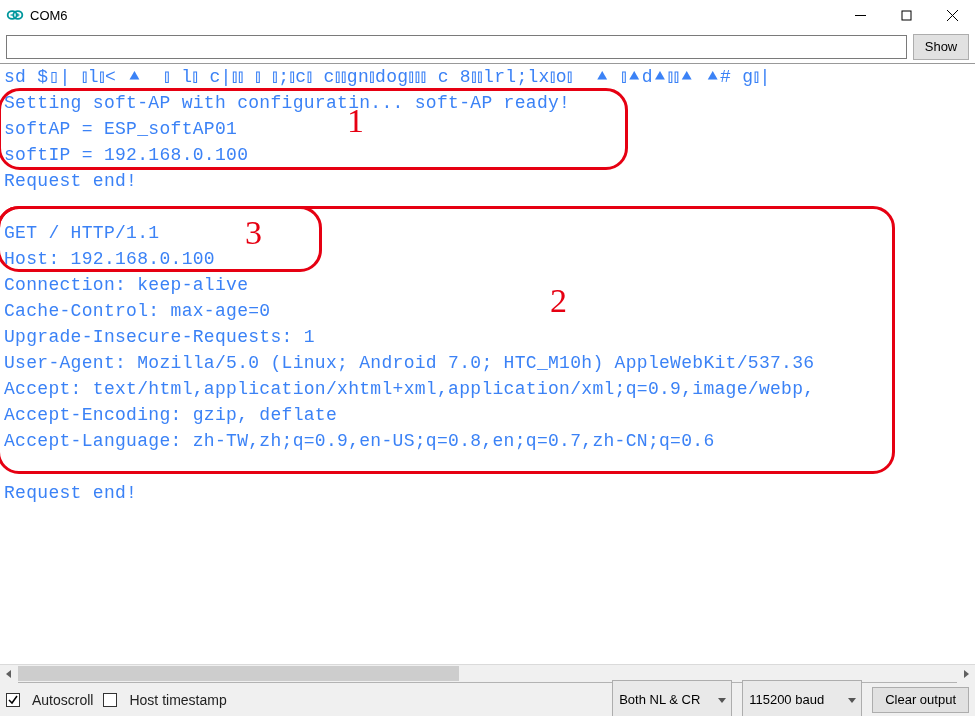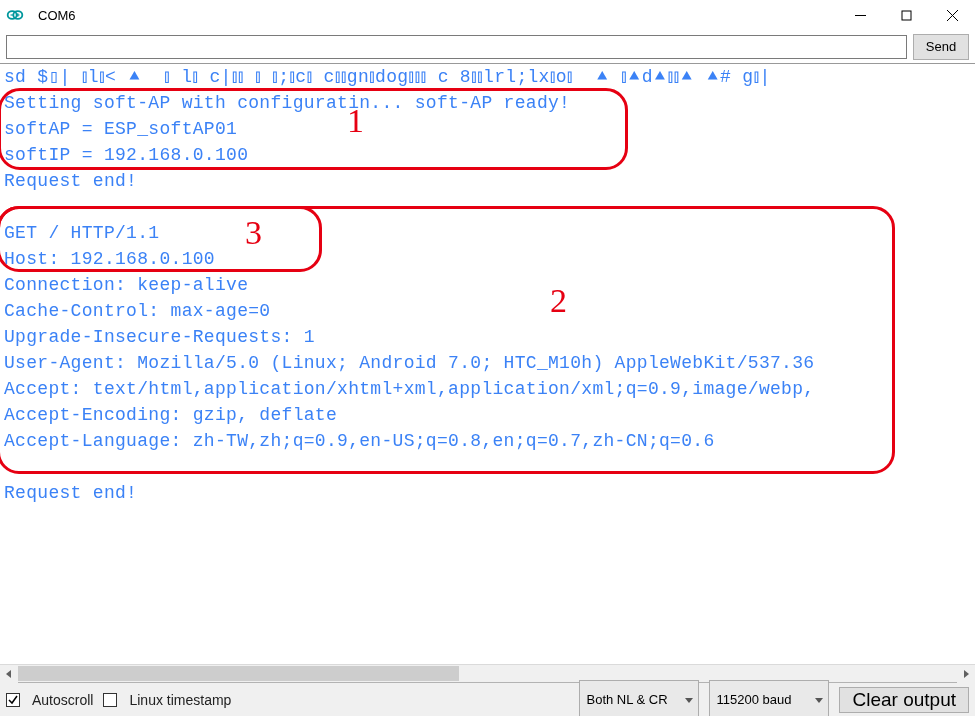--- a/index.html
+++ b/index.html
@@ -1,19 +1,19 @@
 <!DOCTYPE html>
 <html><head>
   <meta charset="utf-8">
   <style>
     * { box-sizing: border-box; margin: 0; padding: 0; }
     body { font-family: "Segoe UI", Tahoma, sans-serif; background: #fff; width: 975px; height: 716px; overflow: hidden; font-size: 13px; }
     
     .titlebar { height: 30px; background: #fff; border-bottom: 0; display: flex; align-items: center; }
-    .titlebar-left { display: flex; align-items: center; padding-left: 6px; gap: 14px; flex: 1; }
+    .titlebar-left { display: flex; align-items: center; padding-left: 6px; gap: 6px; flex: 1; }
     .app-icon { width: 18px; height: 18px; display: inline-flex; }
     .title-text { font-size: 13px; color: #000; }
     .win-controls { display: flex; }
     .win-btn { width: 46px; height: 30px; display: inline-flex; align-items: center; justify-content: center; background: transparent; border: none; }
     .win-btn svg { pointer-events: none; }
     
     .toolbar { height: 34px; display: flex; align-items: center; gap: 6px; padding: 0 6px; border-bottom: 1px solid #999; }
     .send-input { flex: 1; height: 24px; border: 1px solid #7a7a7a; padding: 0 4px; font-size: 13px; background: #fff; }
     .send-btn { width: 56px; height: 26px; border: 1px solid #adadad; background: #e1e1e1; font-size: 13px; }
     
@@ -29,21 +29,21 @@
     .hthumb { position: absolute; left: 0; top: 1px; height: 15px; background: #cdcdcd; }
     
     .statusbar { height: 34px; border-top: 1px solid #b3b3b3; display: flex; align-items: center; padding: 0 6px; gap: 10px; background: #f0f0f0; }
     .chk { display: inline-flex; align-items: center; gap: 12px; font-size: 14px; color: #222; }
     .chk-box { width: 14px; height: 14px; border: 1px solid #333; display: inline-flex; align-items: center; justify-content: center; background: #fff; }
     .chk-box.checked svg { display: block; }
     .chk-box svg { display: none; }
     .spacer { flex: 1; }
     .sel { height: 40px; border: 1px solid #adadad; background: #e9e9e9; font-size: 13px; padding: 0 18px 0 6px; position: relative; display: inline-flex; align-items: center; }
     .sel::after { content: ""; position: absolute; right: 5px; top: 50%; margin-top: -2px; border-left: 4px solid transparent; border-right: 4px solid transparent; border-top: 5px solid #555; }
-    .clear-btn { height: 26px; padding: 0 12px; border: 1px solid #adadad; background: #e1e1e1; font-size: 19px; }
+    .clear-btn { height: 26px; padding: 0 12px; border: 1px solid #adadad; background: #e1e1e1; font-size: 13px; }
   </style>
 </head>
 <body>
 
 <div class="titlebar">
   <div class="titlebar-left">
     <span class="app-icon">
       <svg viewBox="0 0 32 32" width="18" height="18">
         <ellipse cx="11" cy="16" rx="8" ry="7" fill="none" stroke="#00979d" stroke-width="3.2"></ellipse>
         <ellipse cx="21" cy="16" rx="8" ry="7" fill="none" stroke="#00979d" stroke-width="3.2"></ellipse>
@@ -69,21 +69,21 @@
       <svg width="11" height="11">
           <line x1="0" y1="0" x2="11" y2="11" stroke="#000" stroke-width="1"></line>
           <line x1="11" y1="0" x2="0" y2="11" stroke="#000" stroke-width="1"></line>
         </svg>
     </button>
   </div>
 </div>
 
 <div class="toolbar">
   <input class="send-input" value="" style="">
-  <button class="send-btn">Send</button>
+  <button class="send-btn">Show</button>
 </div>
 
 <div class="console">
   <div class="console-inner" id="console-text">sd $▯| ⫾l⫾&lt; ⯅  ⫾ l⫾ c|⫾⫾ ⫾ ⫾;⫾c⫾ c⫾⫾gn⫾dog⫾⫾⫾ c 8⫾⫾lrl;lx⫾o⫾  ⯅ ⫾⯅d⯅⫾⫾⯅ ⯅# g⫾|
 Setting soft-AP with configuratin... soft-AP ready!
 softAP = ESP_softAP01
 softIP = 192.168.0.100
 Request end!
 
 GET / HTTP/1.1
@@ -130,21 +130,21 @@
       <svg width="10" height="10">
           <polyline points="1,5 4,8 9,1" fill="none" stroke="#000" stroke-width="1.5"></polyline>
         </svg>
     </span>
     <span>Autoscroll</span>
   </label>
   <label class="chk">
     <span class="chk-box" id="chk-timestamp">
       
     </span>
-    <span>Linux timestamp</span>
+    <span>Host timestamp</span>
   </label>
   <span class="spacer"></span>
   <div class="sel" style="width:120px;">
     <span>Both NL &amp; CR</span>
   </div>
   <div class="sel" style="width:120px;">
     <span>115200 baud</span>
   </div>
   <button class="clear-btn">Clear output</button>
 </div>

